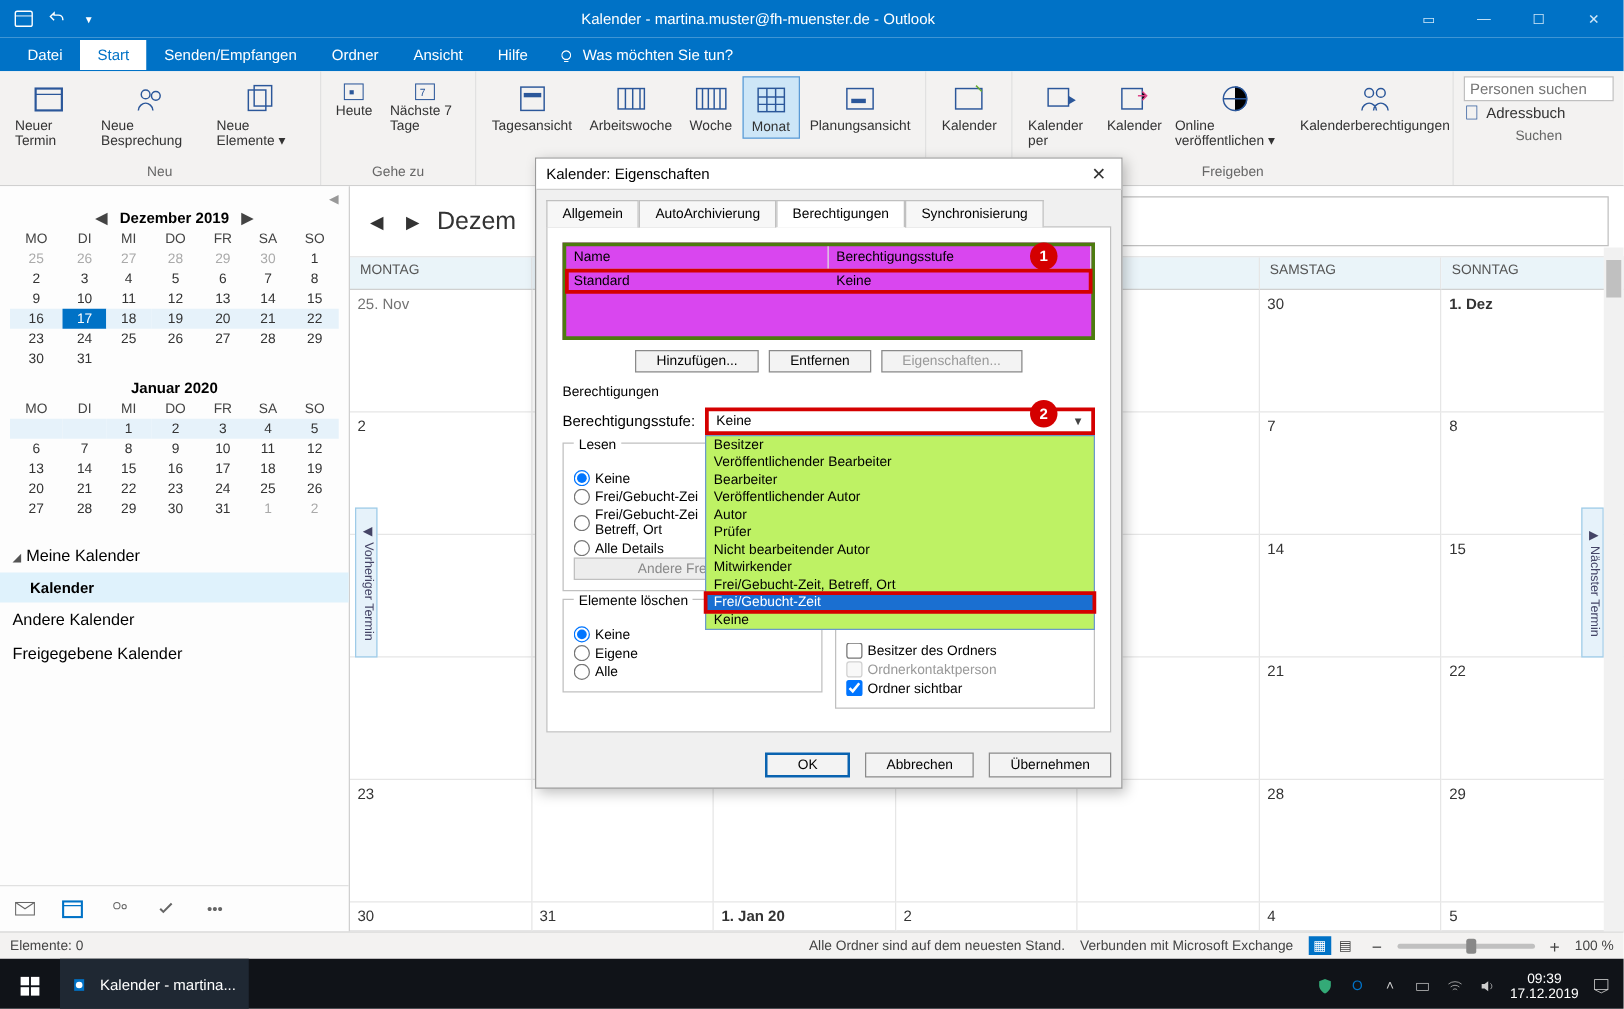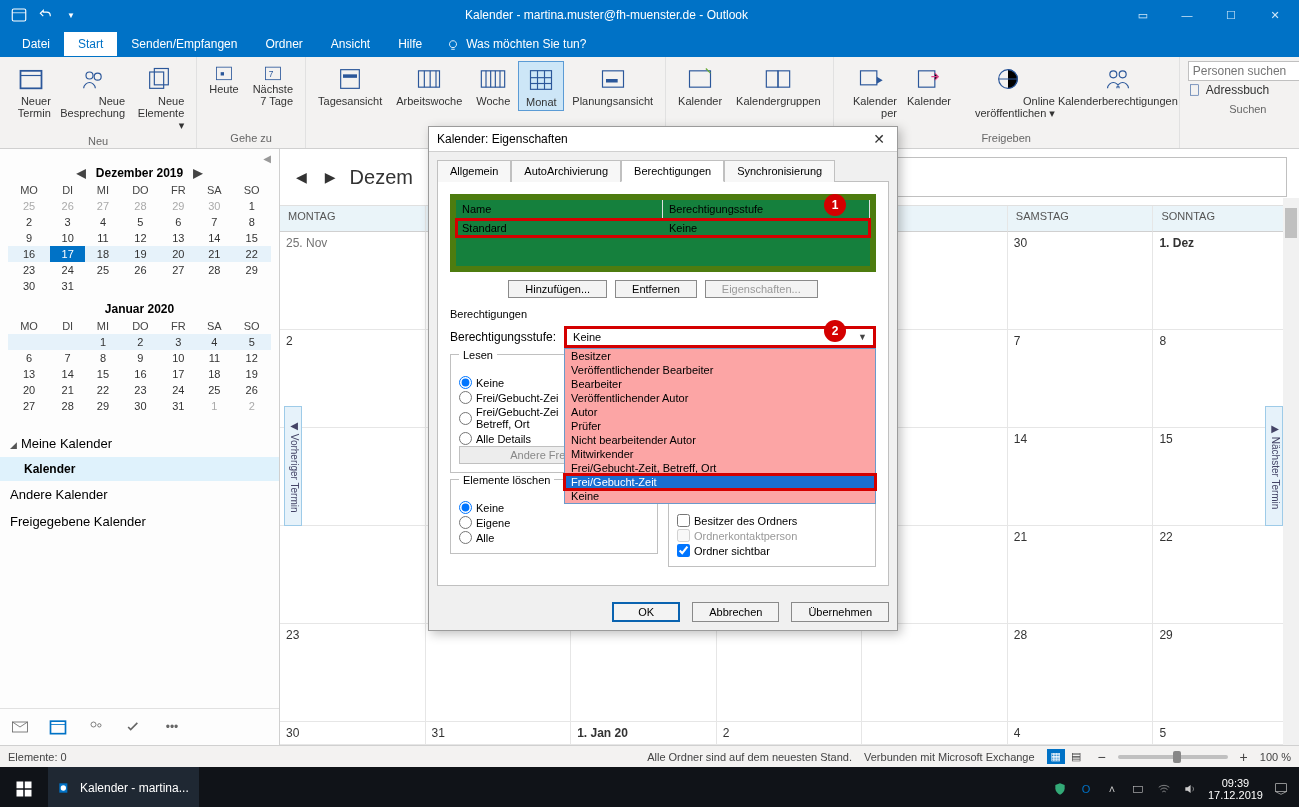--- a/index.html
+++ b/index.html
@@ -20,21 +20,21 @@
 .ribbon-tabs .help { display: flex; align-items: center; gap: 6px; padding: 0 10px; }
 .bulb { width:14px;height:14px;fill:#fff;}
 
 
 .ribbon { height: 92px; background: #f3f2f1; border-bottom: 1px solid #d0d0d0; display:flex; }
 .rgroup { border-right:1px solid #e1e1e1; display:flex; flex-direction:column; }
 .rgroup-buttons { flex:1; display:flex; align-items:flex-start; padding:4px 6px 0 6px; gap:2px;}
 .rgroup-label { text-align:center; font-size:11px; color:#666; padding:2px 0 4px;}
 .rbtn { display:flex; flex-direction:column; align-items:center; justify-content:flex-start; padding:2px 6px; cursor:pointer; min-width:40px;}
 .rbtn .ic { width:32px;height:32px; display:flex;align-items:center;justify-content:center;}
-.rbtn .lbl { font-size:11px; text-align:right; line-height:12px; color:#333;}
+.rbtn .lbl { font-size:11px; text-align:left; line-height:12px; color:#333;}
 .rbtn.sm { min-width:auto; }
 .rbtn.sm .ic { width:20px;height:20px;}
 .rgroup-right { padding:4px 8px; display:flex; flex-direction:column; gap:2px; justify-content:center;}
 .rgroup-right .line { display:flex; align-items:center; gap:4px; font-size:12px; color:#333;}
 .rgroup-right input { border:1px solid #c0c0c0; padding:2px 4px; font-size:12px; width:120px;}
 
 
 .main { display:flex; height: calc(100% - 30px - 27px - 92px - 22px - 40px); }
 .sidebar { width: 280px; border-right:1px solid #d0d0d0; display:flex; flex-direction:column; background:#fdfdfd;}
 .sidebar-top { padding:4px 8px; }
@@ -72,35 +72,35 @@
 .scroll-y { position:absolute; right:0; top:198px; bottom:62px; width:16px; background:#f1f1f1; }
 .scroll-y .thumb { position:absolute; left:2px; right:2px; top:10px; height:30px; background:#c0c0c0;}
 .dialog { position:absolute; left:428px; top:126px; width:470px; background:#f0f0f0; border:1px solid #9b9b9b; box-shadow:3px 3px 10px rgba(0,0,0,0.25);}
 .dlg-title { display:flex; align-items:center; padding:4px 8px; background:#fff; border-bottom:1px solid #d0d0d0;}
 .dlg-title .txt { font-size:12px;}
 .dlg-title .close { margin-left:auto; cursor:pointer; font-size:14px; color:#333; padding:0 4px;}
 .dlg-tabs { display:flex; padding:8px 8px 0 8px; gap:0;}
 .dtab { padding:4px 12px; border:1px solid #c0c0c0; border-bottom:none; background:#f7f7f7; font-size:11px; cursor:pointer; position:relative;}
 .dtab.active { background:#fff; border-bottom:1px solid #fff; z-index:2;}
 .dlg-body { margin:0 8px 8px 8px; background:#fff; border:1px solid #c0c0c0; padding:12px; border-top:1px solid #c0c0c0; margin-top:-1px;}
-.perm-table-wrap { border:6px solid #4d7c0f; background:#15803d; height:78px; }
+.perm-table-wrap { border:3px solid #4d7c0f; background:#d946ef; height:78px; }
 .perm-table-head { display:flex; border-bottom:1px solid #c0c0c0;}
 .perm-table-head div { flex:1; padding:3px 6px; font-size:11px; border-right:1px solid #e0e0e0;}
 .perm-row { display:flex; }
 .perm-row div { flex:1; padding:3px 6px; font-size:11px;}
 .perm-row.hl { outline:3px solid #d40000; outline-offset:-2px;}
 .btn-row { display:flex; gap:8px; justify-content:center; padding:8px 0 4px;}
 .dbtn { padding:2px 16px; font-size:11px; border:1px solid #8a8a8a; background:#f3f3f3; cursor:pointer;}
 .dbtn.disabled { color:#999; }
 .fieldset-label { font-size:11px; padding:6px 0 4px;}
 .perm-level-row { display:flex; align-items:center; gap:8px; padding:2px 0 6px;}
 .perm-level-row .select { flex:1; position:relative;}
 .sel-box { border:3px solid #d40000; background:#fff; padding:2px 6px; font-size:11px; display:flex; align-items:center; cursor:pointer;}
 .sel-box .chev { margin-left:auto; color:#444; font-size:9px;}
-.sel-dropdown { position:absolute; top:22px; left:0; right:0; background:#fca5a5; border:1px solid #6a9acb; z-index:10;}
+.sel-dropdown { position:absolute; top:22px; left:0; right:0; background:#bef264; border:1px solid #6a9acb; z-index:10;}
 .sel-opt { padding:1px 6px; font-size:11px; cursor:pointer;}
 .sel-opt.hl { background:#1a6fd1; color:#fff; outline:3px solid #d40000; outline-offset:-1px;}
 .groupbox { border:1px solid #c0c0c0; padding:6px 8px 8px; margin-bottom:6px;}
 .groupbox .title { font-size:11px; position:relative; top:-13px; background:#fff; display:inline-block; padding:0 4px;}
 .radio-row, .check-row { display:flex; align-items:center; gap:4px; font-size:11px; padding:1px 0;}
 .radio-row input, .check-row input { margin:0;}
 .two-col { display:flex; gap:10px;}
 .two-col > div { flex:1;}
 .other-btn { width:100%; padding:2px 4px; font-size:11px; border:1px solid #c0c0c0; background:#ededed; color:#888;}
 .dlg-buttons { display:flex; justify-content:flex-end; gap:12px; padding:8px;}
@@ -289,29 +289,20 @@
   <div class="rgroup">
     <div class="rgroup-buttons">
       <div class="rbtn">
           <div class="ic">
             <svg width="28" height="28" viewBox="0 0 24 24">
               <rect x="3" y="5" width="18" height="14" fill="none" stroke="#2b579a"></rect>
               <path d="M17 3l4 4" stroke="#6a3"></path>
             </svg>
           </div>
           <div class="lbl">Kalender</div>
-        </div>
-      <div class="rbtn">
-          <div class="ic">
-            <svg width="28" height="28" viewBox="0 0 24 24">
-              <rect x="2" y="5" width="10" height="14" fill="none" stroke="#2b579a"></rect>
-              <rect x="12" y="5" width="10" height="14" fill="none" stroke="#2b579a"></rect>
-            </svg>
-          </div>
-          <div class="lbl">Kalendergruppen</div>
         </div>
     </div>
     <div class="rgroup-label">&nbsp;</div>
   </div>
   <div class="rgroup">
     <div class="rgroup-buttons">
       <div class="rbtn">
           <div class="ic">
             <svg width="28" height="28" viewBox="0 0 24 24">
               <rect x="3" y="5" width="14" height="12" fill="none" stroke="#2b579a"></rect>

